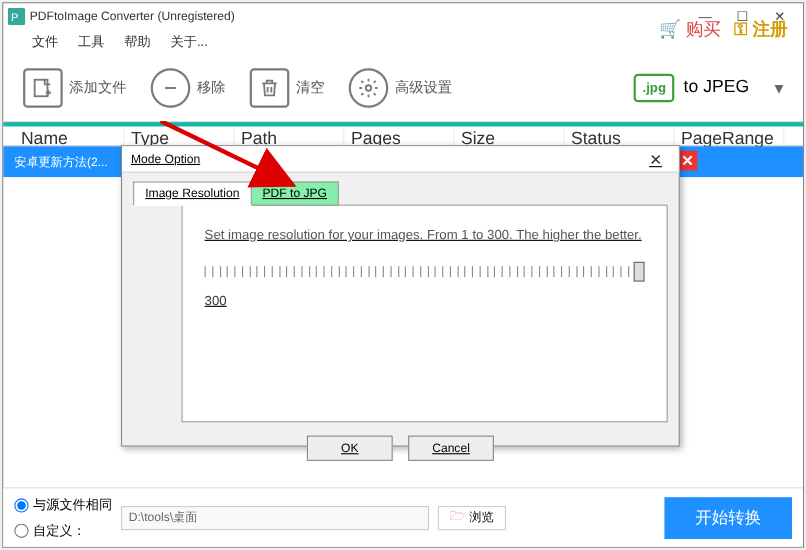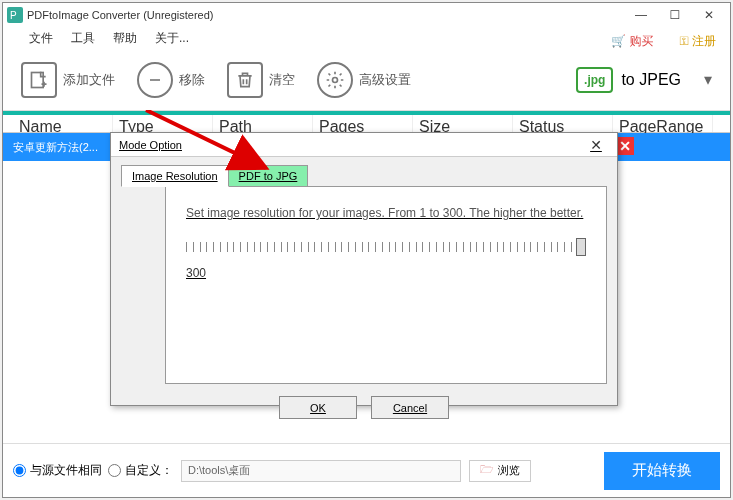--- a/index.html
+++ b/index.html
@@ -6,38 +6,38 @@
 body { background: #f0f0f0; width: 733px; height: 500px; overflow: hidden; position: relative; }
 .window { position: absolute; left: 2px; top: 2px; width: 729px; height: 496px; background: #fff; border: 1px solid #888; }
 .titlebar { height: 24px; display: flex; align-items: center; padding: 0 4px; font-size: 11px; color: #333; }
 .titlebar-icon { width: 16px; height: 16px; display: inline-flex; margin-right: 4px; }
 .titlebar .spacer { flex: 1; }
 .win-btn { width: 34px; height: 22px; display: flex; align-items: center; justify-content: center; color: #444; font-size: 12px; }
 .menubar { height: 22px; display: flex; align-items: center; padding: 0 26px; font-size: 12px; gap: 18px; color: #333; position: relative; }
 .watermark { position: absolute; left: 0; top: 2px; z-index: 50; pointer-events: none; }
 .watermark .wm1 { font-size: 22px; font-weight: bold; color: #ff7a00; letter-spacing: 2px; text-shadow: 0 0 2px #fff; }
 .watermark .wm2 { font-size: 13px; color: #2a8f3a; font-weight: bold; margin-top: -4px; }
-.buy-reg { position: absolute; right: 14px; top: 30px; display: flex; gap: 26px; font-size: 12px; color: #d44; }
-.buy-reg .reg { color: #d49a00; }
+.buy-reg { position: absolute; right: 14px; top: 14px; display: flex; gap: 12px; font-size: 16px; color: #d44; }
+.buy-reg .reg { color: #d49a00; font-weight: bold; }
 .toolbar { height: 62px; display: flex; align-items: center; gap: 6px; padding: 0 10px; border-bottom: 1px solid #ddd; }
 .tool-btn { display: flex; align-items: center; gap: 6px; padding: 6px 8px; font-size: 13px; color: #555; }
 .tool-icon { width: 36px; height: 36px; border: 2px solid #7a7a7a; border-radius: 50%; display: flex; align-items: center; justify-content: center; color: #7a7a7a; }
 .tool-icon.sq { border-radius: 4px; }
 .tool-icon svg { width: 20px; height: 20px; }
 .format-box { margin-left: auto; display: flex; align-items: center; gap: 8px; border: 1px solid transparent; padding: 4px 8px; }
 .format-badge { border: 2px solid #3aa03a; border-radius: 4px; padding: 4px 6px; color: #3aa03a; font-size: 12px; font-weight: bold; }
 .drop-ar { width: 24px; text-align: center; color: #666; }
 .table-head { height: 22px; background: #fff; border-top: 4px solid #14b8a6; border-bottom: 1px solid #ccc; display: flex; font-size: 16px; color: #333; padding-left: 10px; }
 .th { padding: 3px 6px; border-right: 1px solid #eee; }
 .th.name{width:100px}.th.type{width:100px}.th.path{width:100px}.th.pages{width:100px}.th.size{width:100px}.th.status{width:100px}.th.range{width:100px}
 .row { height: 28px; background: #1e90ff; color: #fff; display: flex; align-items: center; font-size: 11px; padding-left: 10px; position: relative; }
 .row-del { position: absolute; right: 96px; top: 4px; width: 18px; height: 18px; background: #e33; color: #fff; display: flex; align-items: center; justify-content: center; font-size: 14px; font-weight: bold; }
 .body-area { flex: 1; height: 290px; }
 .bottom { position: absolute; bottom: 0; left: 0; right: 0; height: 54px; border-top: 1px solid #ddd; display: flex; align-items: center; padding: 0 10px; font-size: 12px; gap: 8px; background: #fff; }
-.radio-col { display: flex; flex-direction: row; gap: 6px; align-items: flex-end; }
+.radio-col { display: flex; flex-direction: column; gap: 6px; }
 .radio-row { display: flex; align-items: center; gap: 4px; }
 .path-input { width: 280px; height: 22px; border: 1px solid #ccc; background: #f9f9f9; padding: 0 6px; font-size: 11px; color: #666; }
 .browse-btn { height: 22px; padding: 0 10px; border: 1px solid #ccc; background: #fff; display: flex; align-items: center; gap: 4px; font-size: 11px; }
 .convert-btn { margin-left: auto; background: #1e90ff; color: #fff; height: 38px; padding: 0 28px; font-size: 15px; display: flex; align-items: center; border: none; }
 
 .dialog { position: absolute; left: 110px; top: 132px; width: 508px; height: 274px; background: #f0f0f0; border: 1px solid #888; box-shadow: 2px 2px 6px rgba(0,0,0,.3); z-index: 100; text-decoration: underline; }
 .dlg-title { height: 24px; display: flex; align-items: center; padding: 0 8px; font-size: 11px; background: #fff; border-bottom: 1px solid #ccc; }
 .dlg-title .spacer { flex: 1; }
 .dlg-close { width: 26px; text-align: center; font-size: 14px; color: #333; }
 .dlg-body { padding: 8px 10px; }

